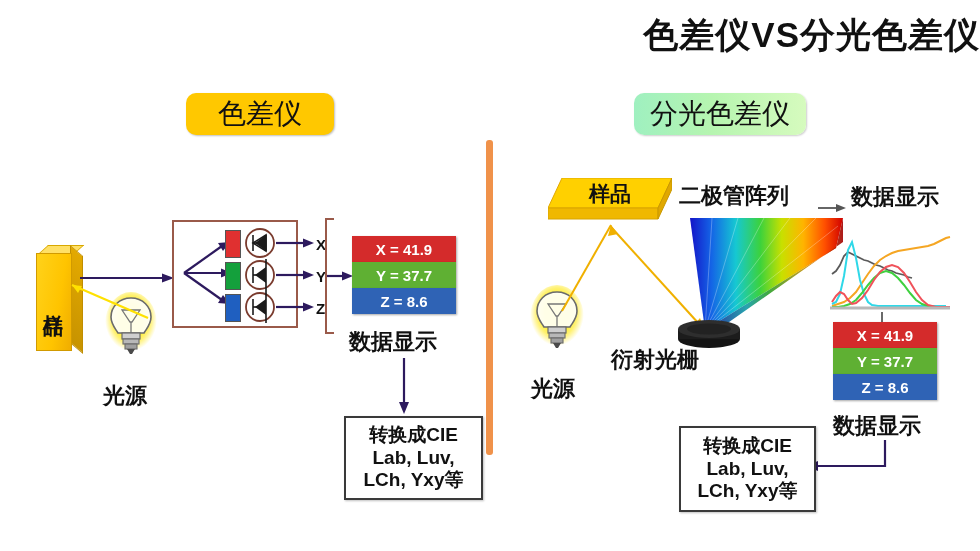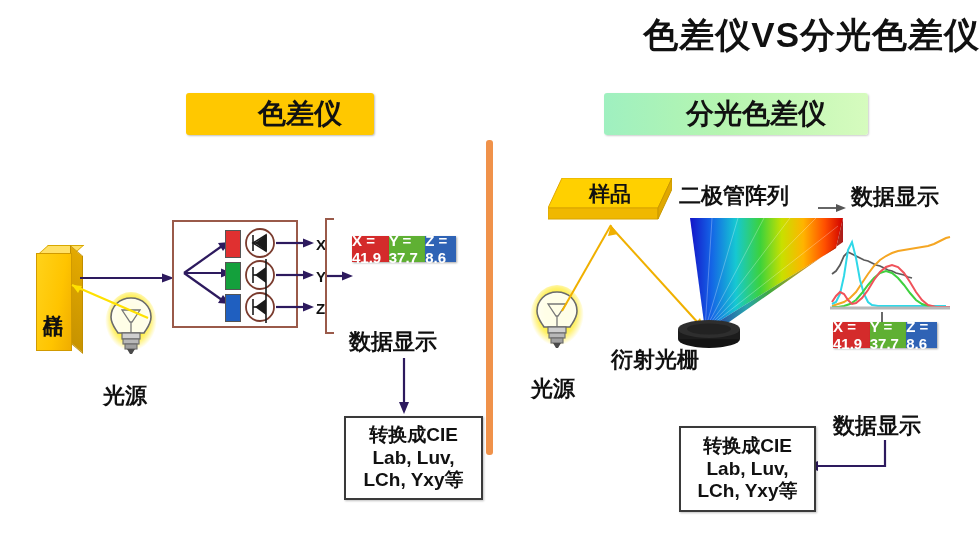--- a/index.html
+++ b/index.html
@@ -13,41 +13,41 @@
 
   
   #page-title{
     left:0;top:12px;width:980px;text-align:right;
     font-size:35px;font-weight:700;color:#111;letter-spacing:1px;
   }
 
   
   .badge{
     display:flex;align-items:center;justify-content:center;
-    font-size:28px;font-weight:700;color:#111;border-radius:3px;padding-left:40px;
+    font-size:28px;font-weight:400;color:#111;border-radius:10px;
   }
   #badge-left{
     left:186px;top:93px;width:148px;height:42px;
     background:#ffc800;
     box-shadow:1px 1px 2px rgba(0,0,0,.25);
   }
   #badge-right{
-    left:604px;top:93px;width:224px;height:42px;
+    left:634px;top:93px;width:172px;height:42px;
     background:linear-gradient(90deg,#9ff0c0 0%,#b6f5b0 45%,#d6fbbe 100%);
     box-shadow:1px 1px 2px rgba(0,0,0,.2);
   }
 
   
   #divider{left:486px;top:140px;width:7px;height:315px;background:#f0924a;border-radius:3px;}
 
   
   .cn-label{font-size:22px;color:#111;font-weight:600;white-space:nowrap;}
 
   
-  .xyz-stack{display:flex;flex-direction:row;}
+  .xyz-stack{display:flex;flex-direction:column;}
   .xyz-bar{
     display:flex;align-items:center;justify-content:center;
     color:#fff;font-weight:700;font-size:15px;
     box-shadow:1px 1px 2px rgba(0,0,0,.35);
   }
 
   
   .cie-box{
     border:2px solid #3a3a3a;background:#fff;
     display:flex;align-items:center;justify-content:center;

